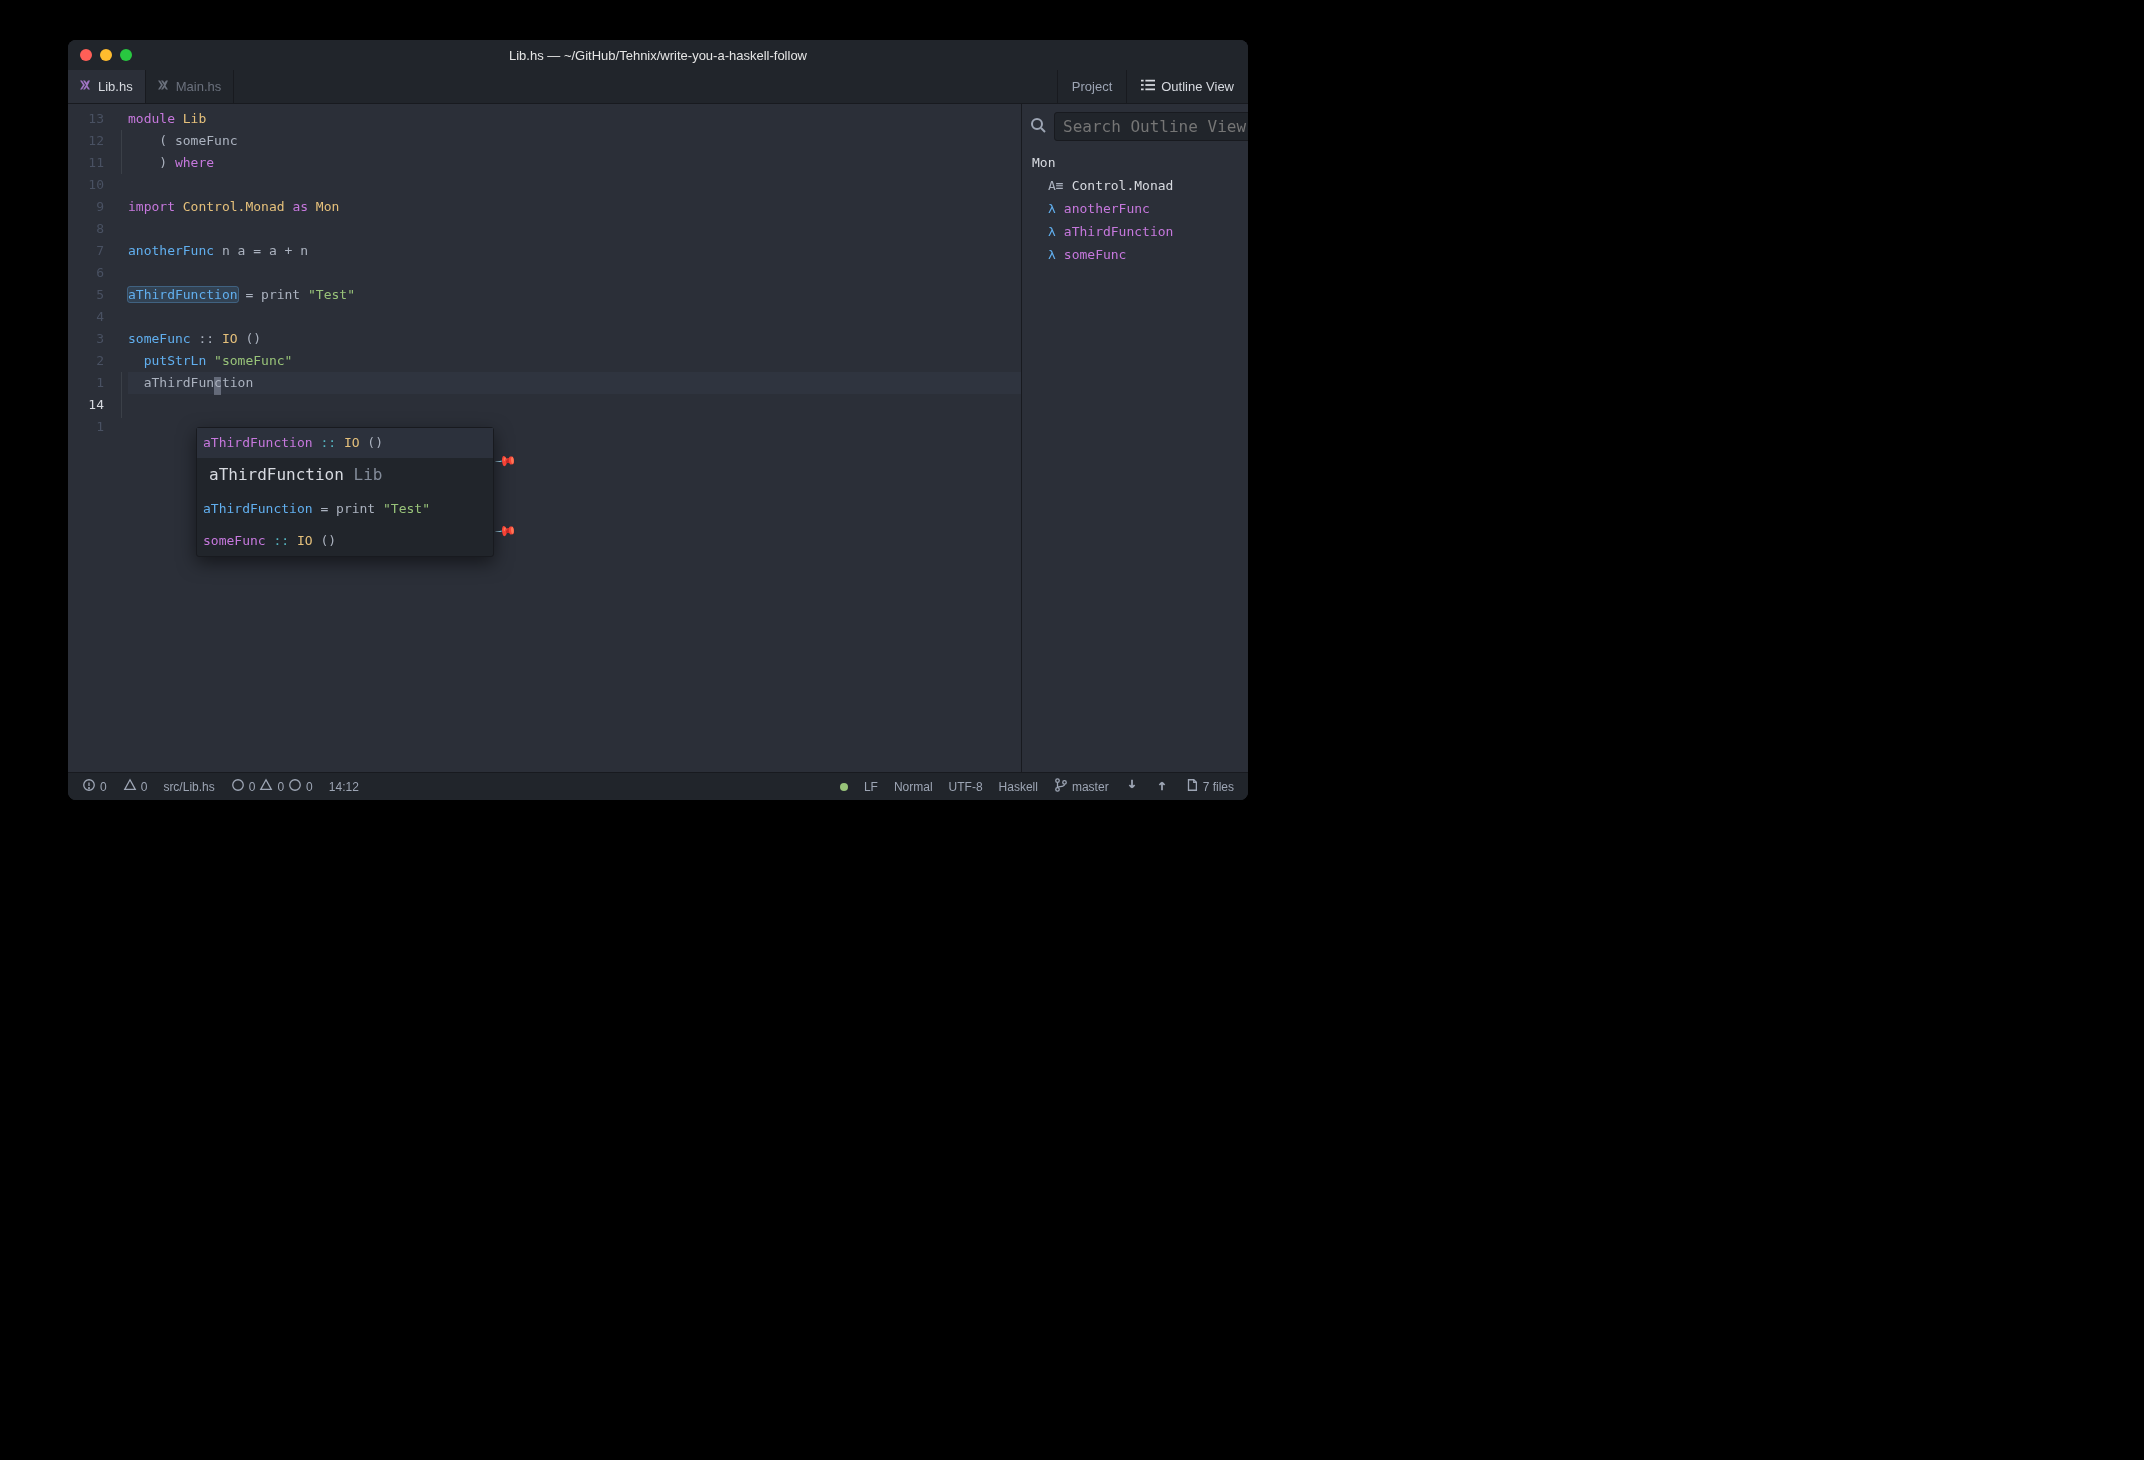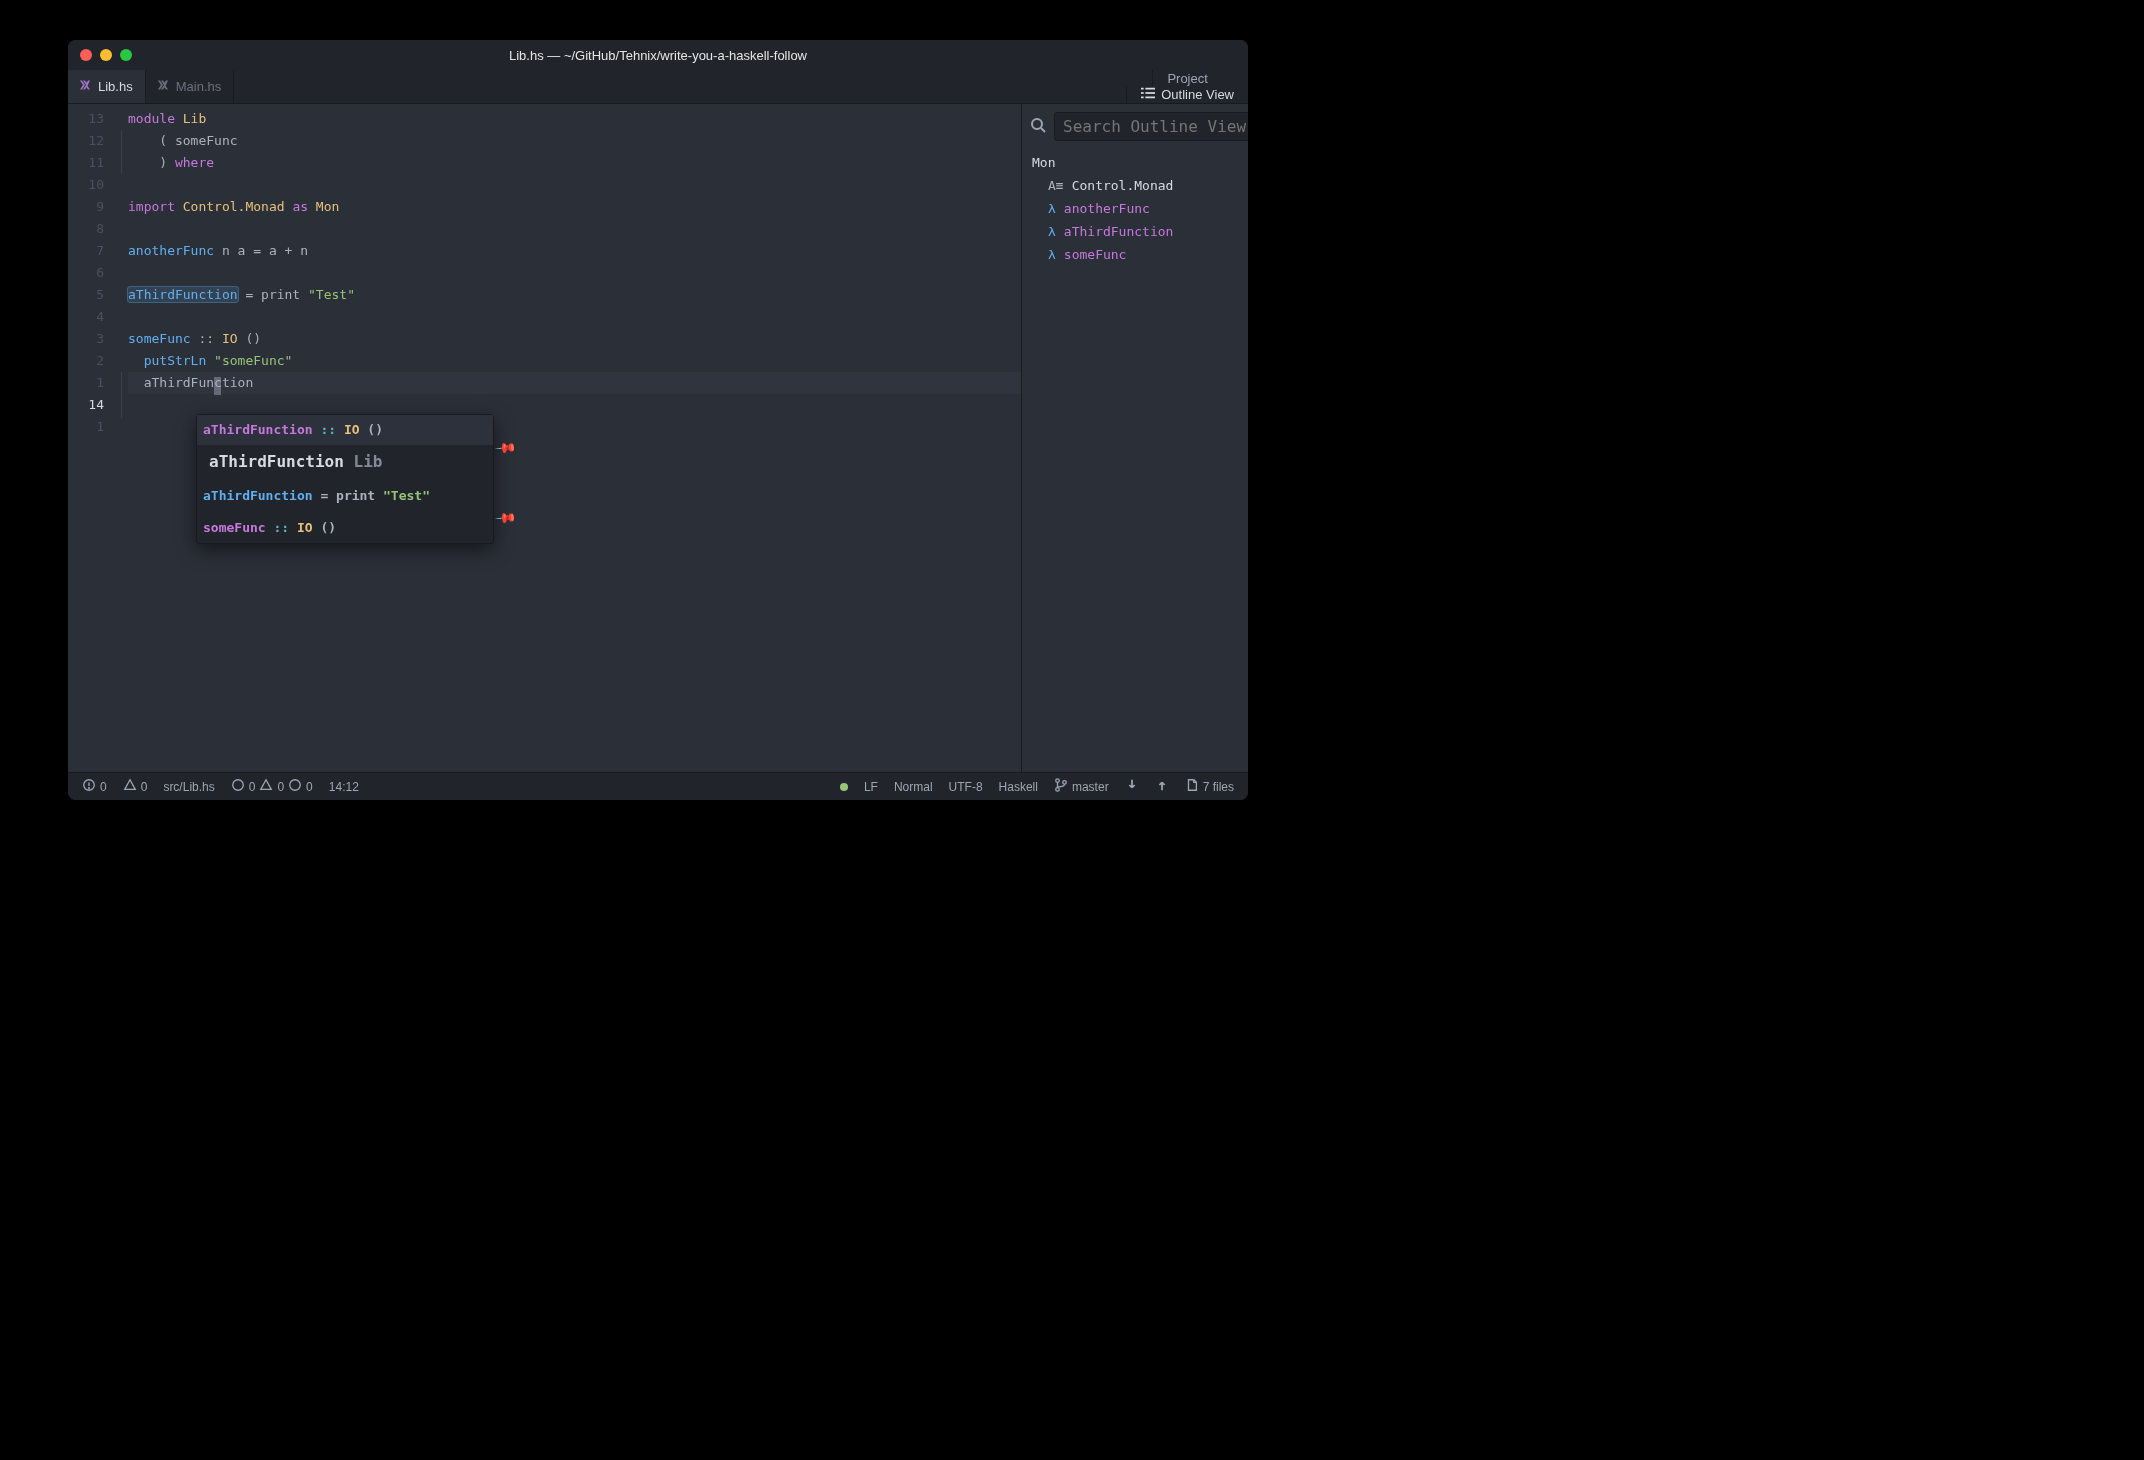--- a/index.html
+++ b/index.html
@@ -66,21 +66,21 @@
     }
     .tab.active {
       background: #2b2f38;
       color: #d7dae0;
     }
     .tab-icon {
       font-size: 12px;
       color: #a074c4;
     }
     .tabs-spacer { flex: 1; }
-    .tabs-right { display: flex; align-items: center; flex-direction: column; }
+    .tabs-right { display: flex; align-items: center; }
     .panel-btn {
       padding: 0 14px;
       display: flex;
       align-items: center;
       gap: 6px;
       color: #9da5b4;
       font-size: 13px;
       height: 100%;
       cursor: pointer;
       border-left: 1px solid #181a1f;
@@ -139,28 +139,27 @@
     .cursor {
       position: absolute;
       width: 7px;
       height: 18px;
       background: rgba(200,210,230,0.35);
       top: 2px;
     }
     .autocomplete {
       position: absolute;
       left: 76px;
-      top: 310px;
+      top: 323px;
       background: #21252b;
       border: 1px solid #181a1f;
       border-radius: 3px;
       box-shadow: 0 6px 18px rgba(0,0,0,0.5);
       font-size: 13px;
       width: 298px;
-      font-weight: bold;
     }
     .ac-item {
       padding: 4px 6px;
       display: flex;
       flex-direction: column;
       position: relative;
     }
     .ac-item.sel { background: #2c313c; }
     .ac-sig { color: #abb2bf; }
     .ac-sig .fn { color: #c678dd; }

